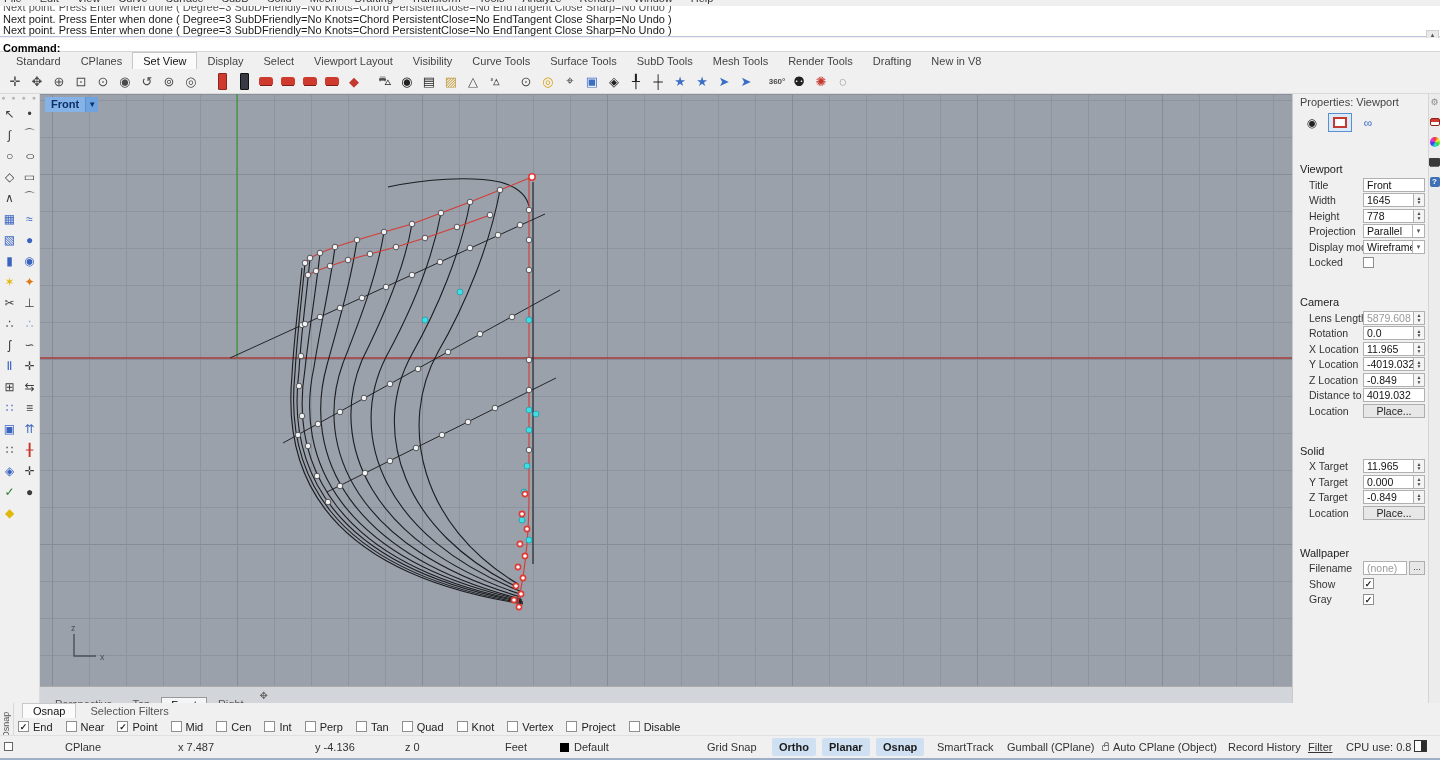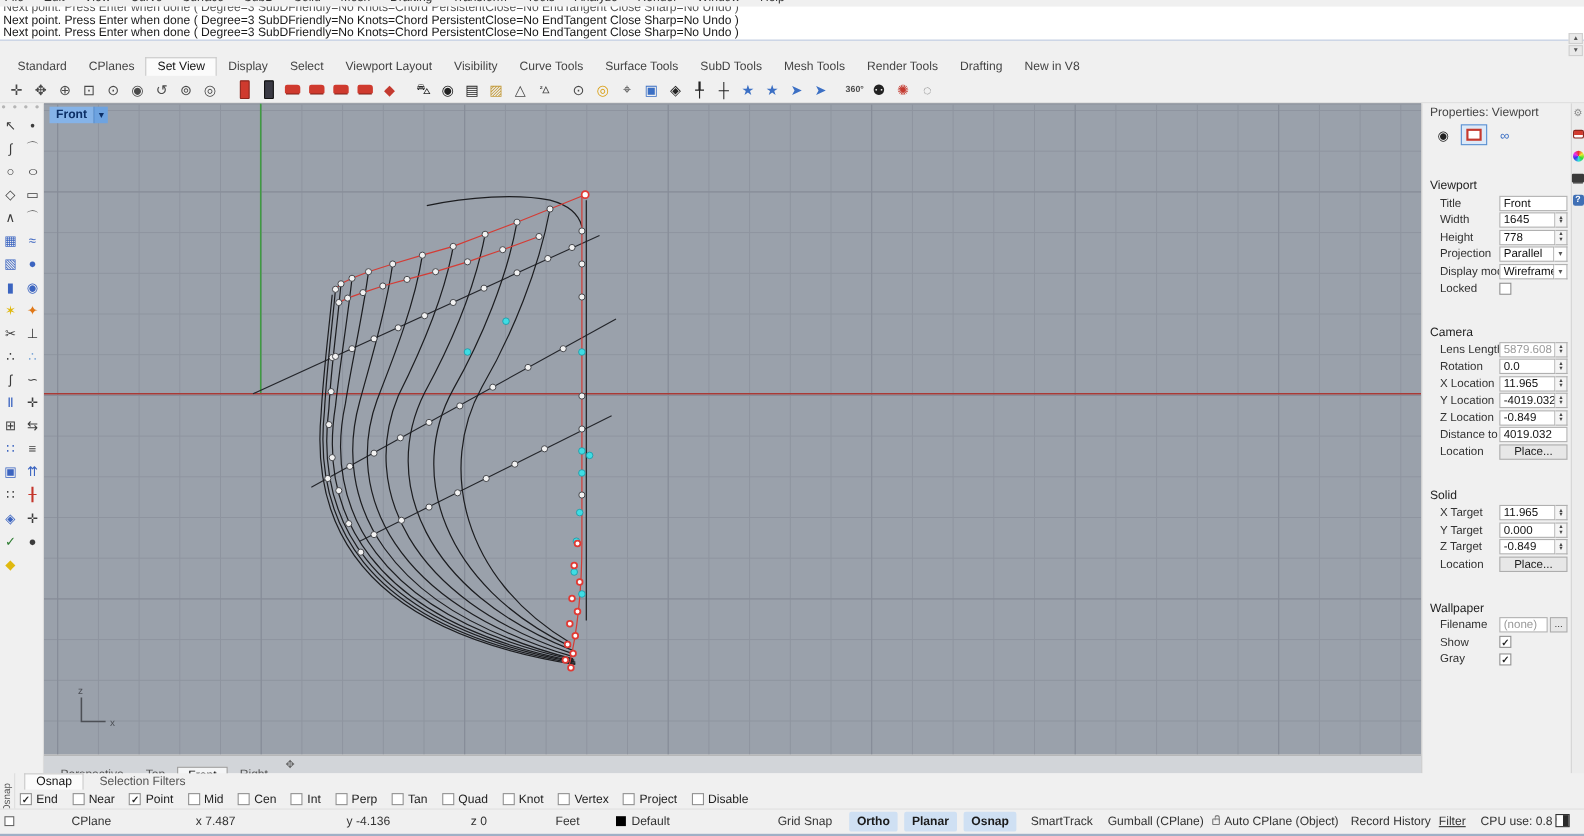--- a/index.html
+++ b/index.html
@@ -148,20 +148,23 @@
   <div id="cmd-history" class="abs">
     <div class="lines">
       <div class="cline clip">Next point. Press Enter when done ( Degree=3  SubDFriendly=No  Knots=Chord  PersistentClose=No  EndTangent  Close  Sharp=No  Undo )</div>
       <div class="cline">Next point. Press Enter when done ( Degree=3  SubDFriendly=No  Knots=Chord  PersistentClose=No  EndTangent  Close  Sharp=No  Undo )</div>
       <div class="cline">Next point. Press Enter when done ( Degree=3  SubDFriendly=No  Knots=Chord  PersistentClose=No  EndTangent  Close  Sharp=No  Undo )</div>
     </div>
   </div>
   <div id="cmd-scroll" class="abs">
     <div class="sbtn">▲</div>
     <div class="sbtn">▼</div>
+  </div>
+  <div id="cmd-prompt" class="abs">
+    <span>Command:</span>
   </div>
 
   <div id="tab-row" class="abs">
 
   <span class="ttab">Standard</span>
       <span class="ttab">CPlanes</span>
       <span class="ttab on">Set View</span>
       <span class="ttab">Display</span>
       <span class="ttab">Select</span>
       <span class="ttab">Viewport Layout</span>
@@ -654,21 +657,21 @@
         <span class="cbx"></span>
         <span>Disable</span>
       </span>
     </div>
 
   <div id="status" class="abs">
     <span id="pane-toggle"></span>
     <span class="cell" style="left:48px;margin-left:17px;">CPlane</span>
     <span class="cell" style="left:178px;">x 7.487</span>
     <span class="cell" style="left:315px;">y -4.136</span>
-    <span class="cell" style="left:428px;">z 0</span>
+    <span class="cell" style="left:405px;">z 0</span>
 
     <span class="cell" style="left:505px;">Feet</span>
     <span class="cell" style="left:560px;"><span id="layer-swatch"></span><span>Default</span></span>
     <span class="stog" style="left:700px;">Grid Snap</span>
     <span class="stog on" style="left:772px;">Ortho</span>
     <span class="stog on" style="left:822px;">Planar</span>
     <span class="stog on" style="left:876px;">Osnap</span>
     <span class="stog" style="left:930px;">SmartTrack</span>
     <span class="stog" style="left:1000px;">Gumball (CPlane)</span>
     <span class="stog" style="left:1095px;"><span class="lock-glyph"></span><span>Auto CPlane (Object)</span></span>

